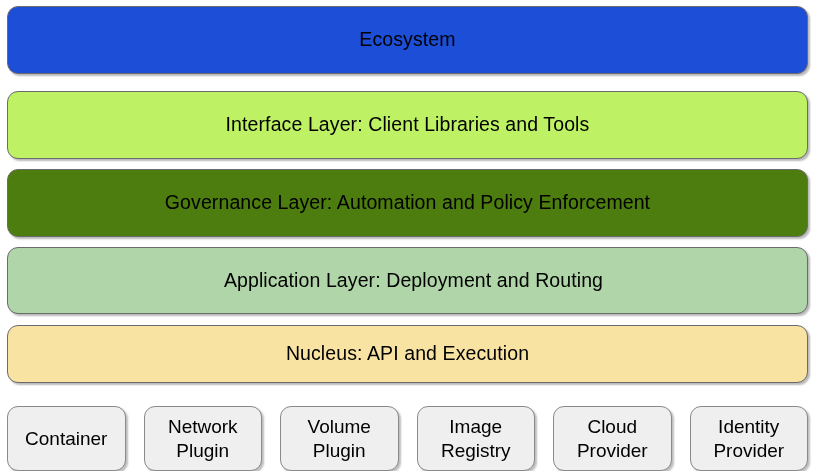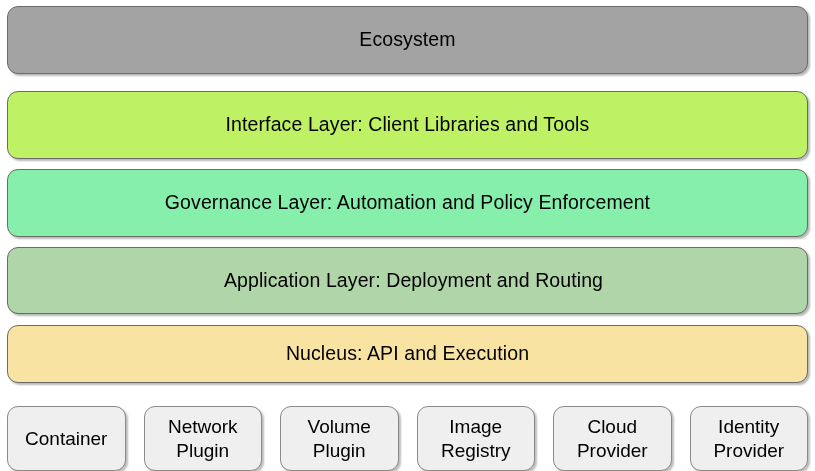--- a/index.html
+++ b/index.html
@@ -40,23 +40,23 @@
 
   .layer-label {
     font-size: 19.5px;
     line-height: 1.1;
     color: #000000;
     letter-spacing: 0.1px;
     text-align: center;
     white-space: nowrap;
   }
 
-  .bar-ecosystem     { top: 6px;   height: 68px; background: #a3a3a3; }
+  .bar-ecosystem     { top: 6px;   height: 68px; background: #1d4ed8; }
   .bar-interface     { top: 91px;  height: 68px; background: #bef264; }
-  .bar-governance    { top: 169px; height: 68px; background: #86efac; }
+  .bar-governance    { top: 169px; height: 68px; background: #4d7c0f; }
   .bar-application   { top: 247px; height: 67px; background: #b0d5a8; padding-left: 12px; }
   .bar-nucleus       { top: 325px; height: 58px; background: #f8e3a3; }
 
   
   #component-row {
     position: absolute;
     left: 7px;
     top: 406px;
     width: 801px;
     height: 65px;

